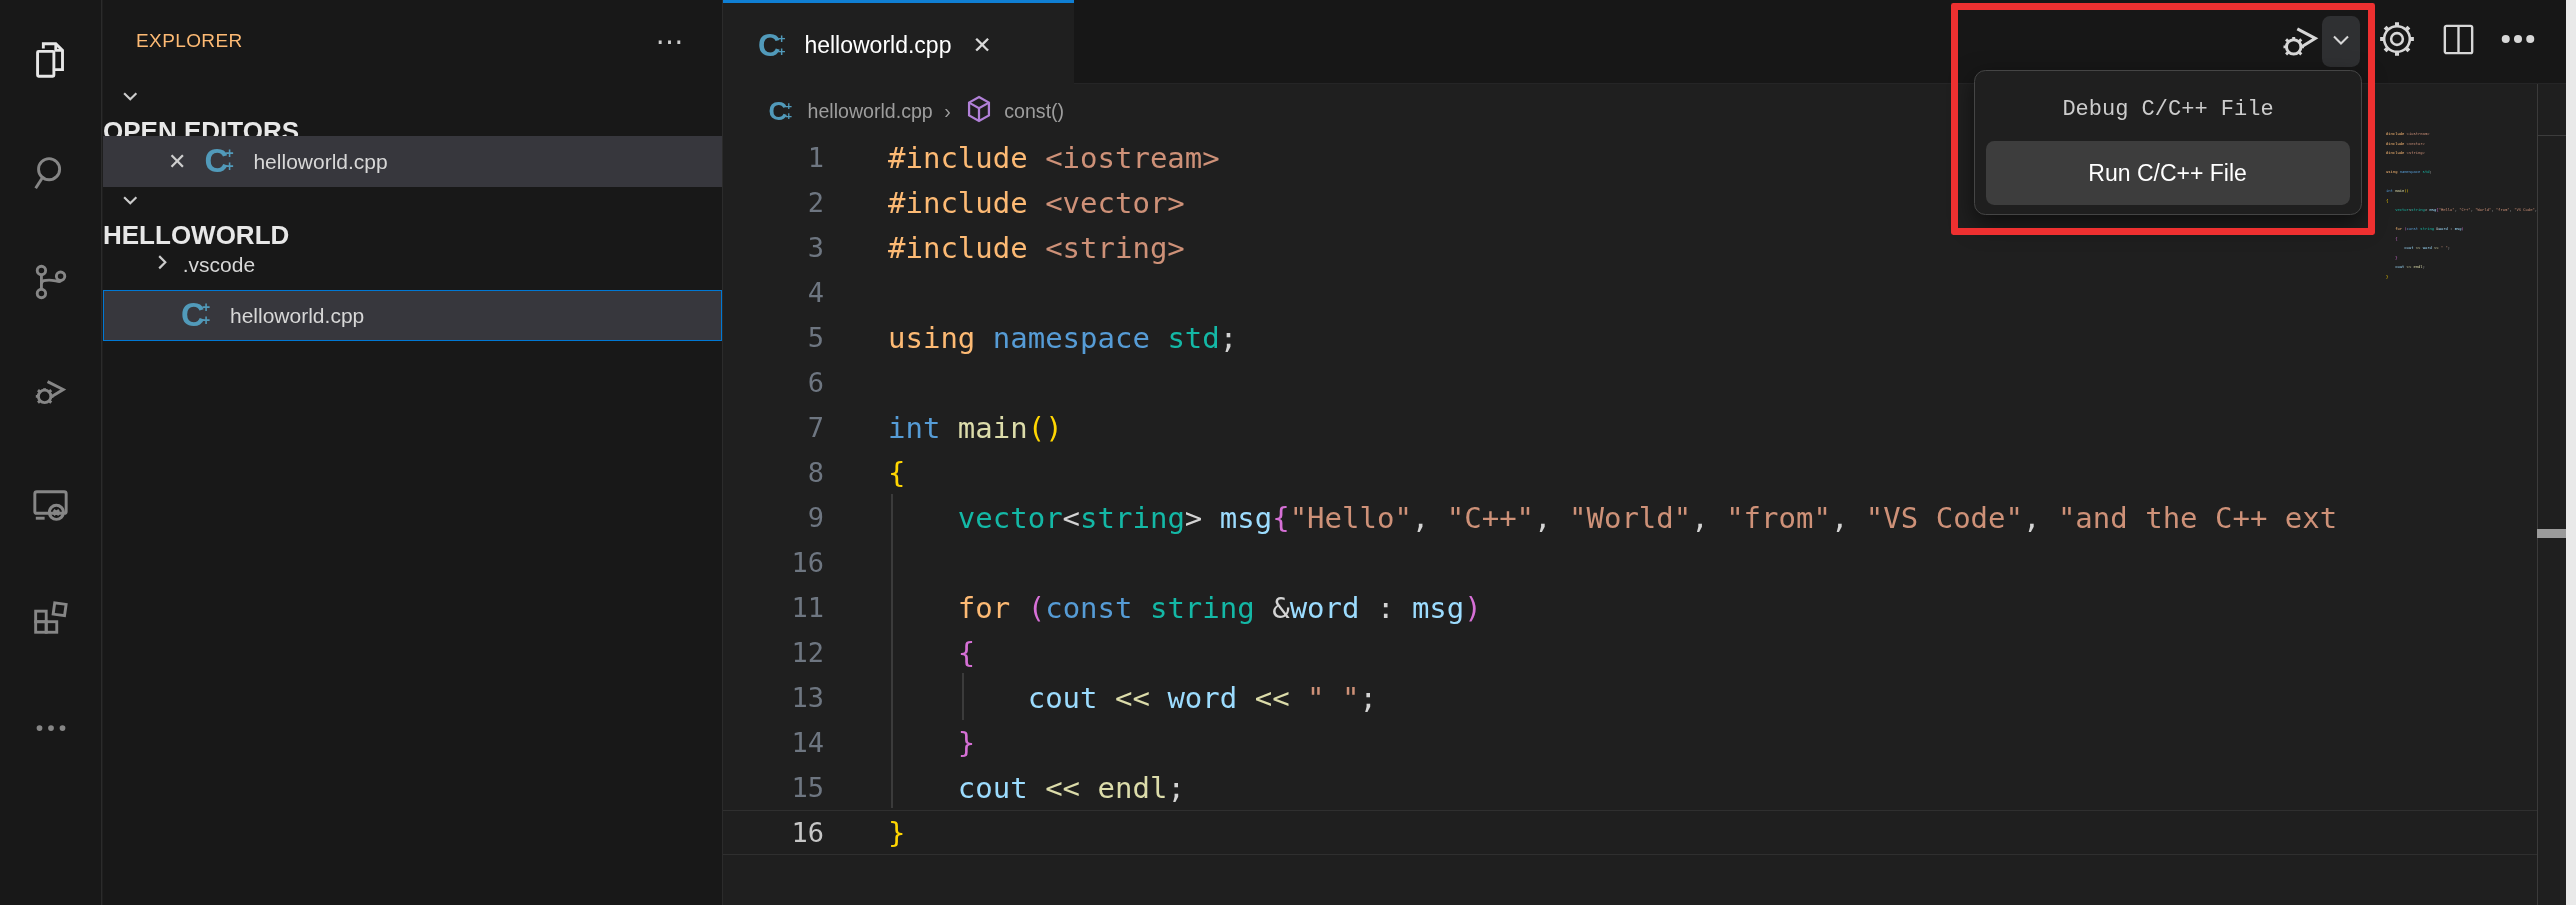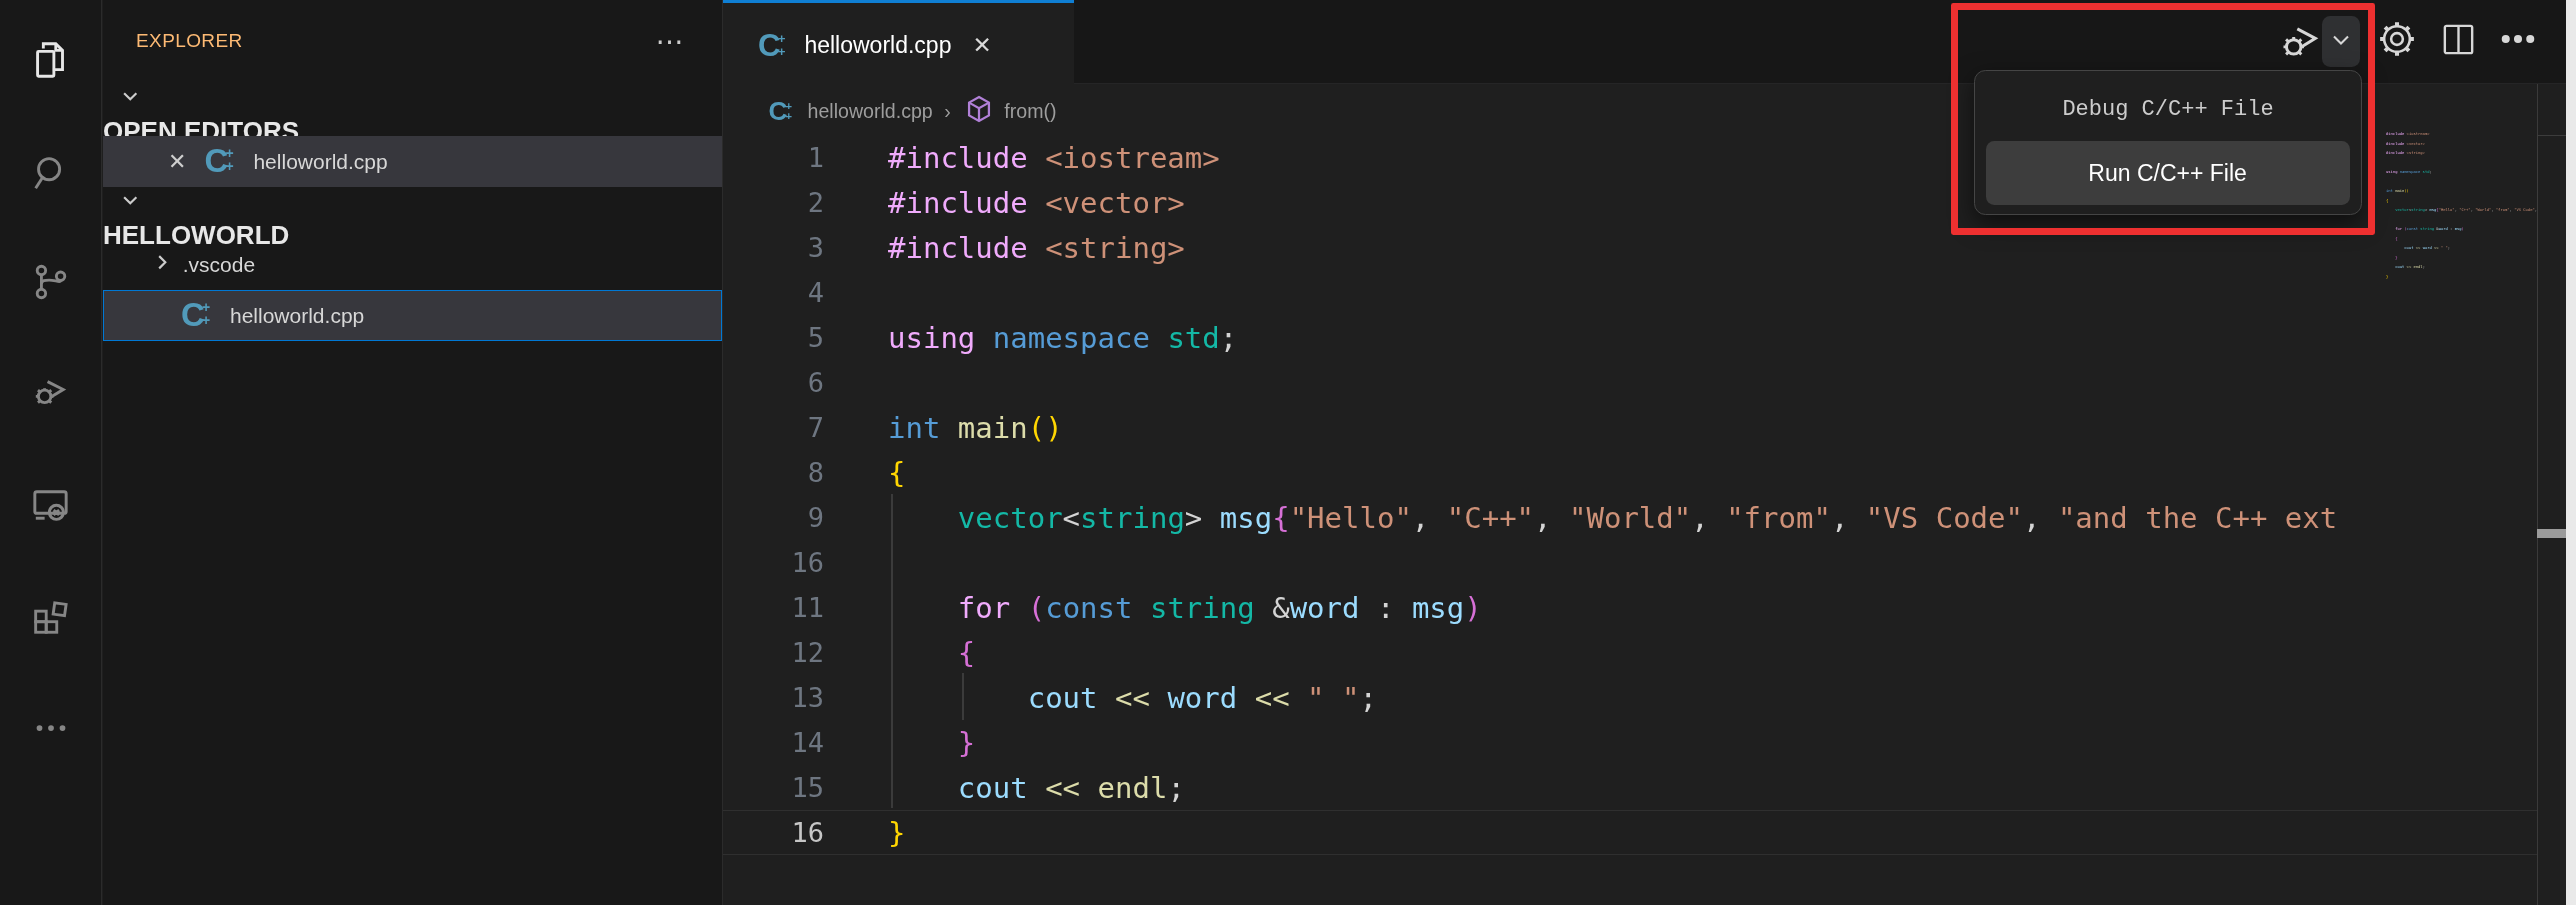--- a/index.html
+++ b/index.html
@@ -47,21 +47,21 @@
   .bc-sep{margin:0 11.4px;color:#9d9d9d;}
   .cube{margin-right:8.2px;}
   
   #code{position:absolute;left:723px;top:135px;width:1814px;height:771px;overflow:hidden;
         font-family:"DejaVu Sans Mono",monospace;font-size:29px;}
   .crow{position:relative;height:45px;display:flex;align-items:center;white-space:pre;}
   .crow.cur{border-top:1.6px solid #2f2f2f;border-bottom:1.6px solid #2f2f2f;box-sizing:border-box;}
   .ln{display:inline-block;width:101px;text-align:right;color:#6e7681;font-size:27px;flex:none;}
   .crow.cur .ln{color:#c6c6c6;}
   .src{margin-left:64px;}
-  .tk-kw{color:#f0abfc}.tk-ty{color:#569CD6}.tk-cl{color:#14b8a6}.tk-vr{color:#9CDCFE}
+  .tk-kw{color:#fdba74}.tk-ty{color:#569CD6}.tk-cl{color:#14b8a6}.tk-vr{color:#9CDCFE}
   .tk-fn{color:#DCDCAA}.tk-st{color:#CE9178}.tk-pl{color:#D4D4D4}.tk-b1{color:#FFD602}.tk-b2{color:#D670D6}
   .guide{position:absolute;width:1.6px;background:#3b3b3b;}
   
   #minimap{position:absolute;left:2386px;top:129px;width:151px;height:163px;overflow:hidden;
            font-family:"DejaVu Sans Mono",monospace;font-size:3.8px;line-height:9.5px;white-space:pre;background:#1f1f1f;}
   #sb-col{position:absolute;left:2537px;top:84px;width:29px;height:821px;border-left:1.6px solid #3a3a3a;box-sizing:border-box;}
   #mm-slider{position:absolute;left:2537px;top:135px;width:30px;height:400px;border:0.8px solid #3c3c3c;box-sizing:border-box;}
   #sb-thumb{position:absolute;left:2537px;top:529px;width:30px;height:9px;background:#9b9b9b;}
   #page-strip{position:absolute;left:2566px;top:0;width:9.8px;height:905px;background:#e9e9e9;}
   .act{position:absolute;display:flex;align-items:center;justify-content:center;}
@@ -234,21 +234,21 @@
         <span class="c">C</span>
         <span class="p1">+</span>
         <span class="p2">+</span>
       </span>
     <span>helloworld.cpp</span>
     <span class="bc-sep">›</span>
     <span class="cube"><svg width="34" height="34" viewBox="0 0 24 24" stroke="#B180D7" fill="none" stroke-width="1.6">
           <path d="M12 3.5 L19 7.5 L19 16.5 L12 20.5 L5 16.5 L5 7.5 Z"></path>
           <path d="M5 7.5 L12 11.5 L19 7.5 M12 11.5 L12 20.5"></path>
         </svg></span>
-    <span>from()</span>
+    <span>const()</span>
   </div>
 
   <div id="code">
     <div class="guide" style="left:168px;top:359px;height:314px"></div>
     <div class="guide" style="left:239px;top:538px;height:47px"></div>
   <div class="crow"><span class="ln">1</span><span class="src"><span class="tk-kw">#include</span><span class="tk-pl"> </span><span class="tk-st">&lt;iostream&gt;</span></span></div>
       <div class="crow"><span class="ln">2</span><span class="src"><span class="tk-kw">#include</span><span class="tk-pl"> </span><span class="tk-st">&lt;vector&gt;</span></span></div>
       <div class="crow"><span class="ln">3</span><span class="src"><span class="tk-kw">#include</span><span class="tk-pl"> </span><span class="tk-st">&lt;string&gt;</span></span></div>
       <div class="crow"><span class="ln">4</span><span class="src"></span></div>
       <div class="crow"><span class="ln">5</span><span class="src"><span class="tk-kw">using</span><span class="tk-pl"> </span><span class="tk-ty">namespace</span><span class="tk-pl"> </span><span class="tk-cl">std</span><span class="tk-pl">;</span></span></div>

